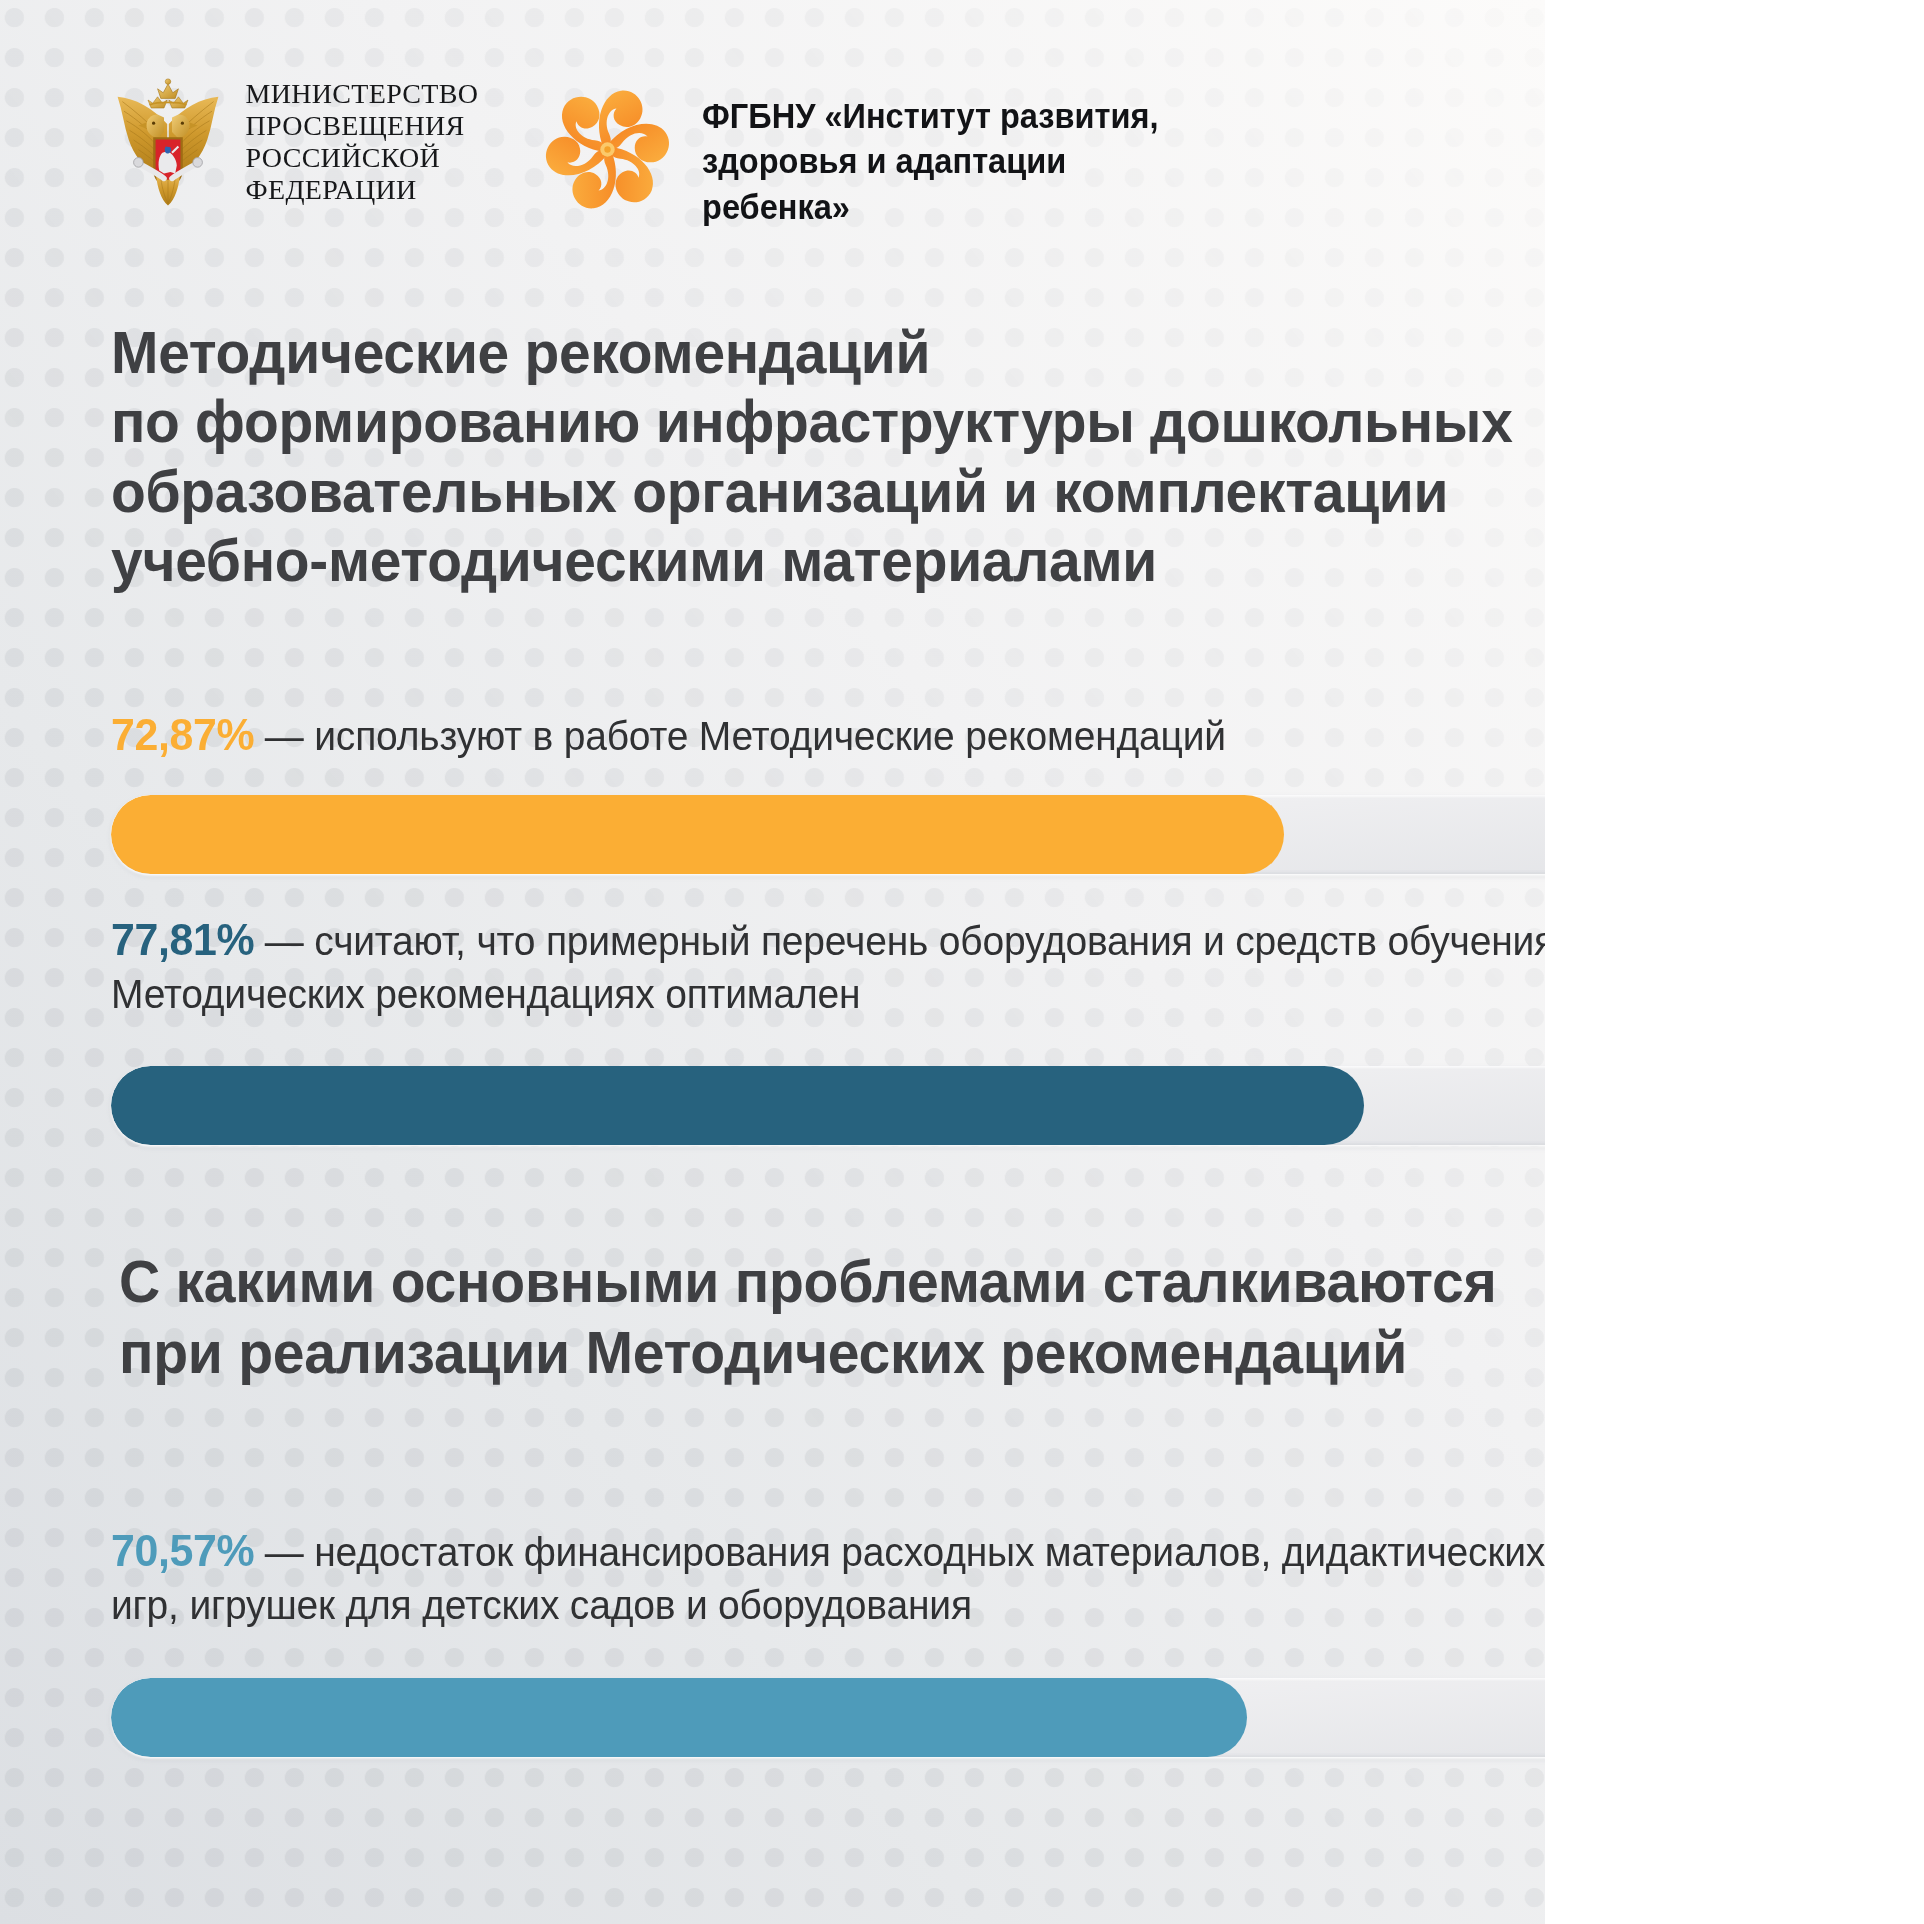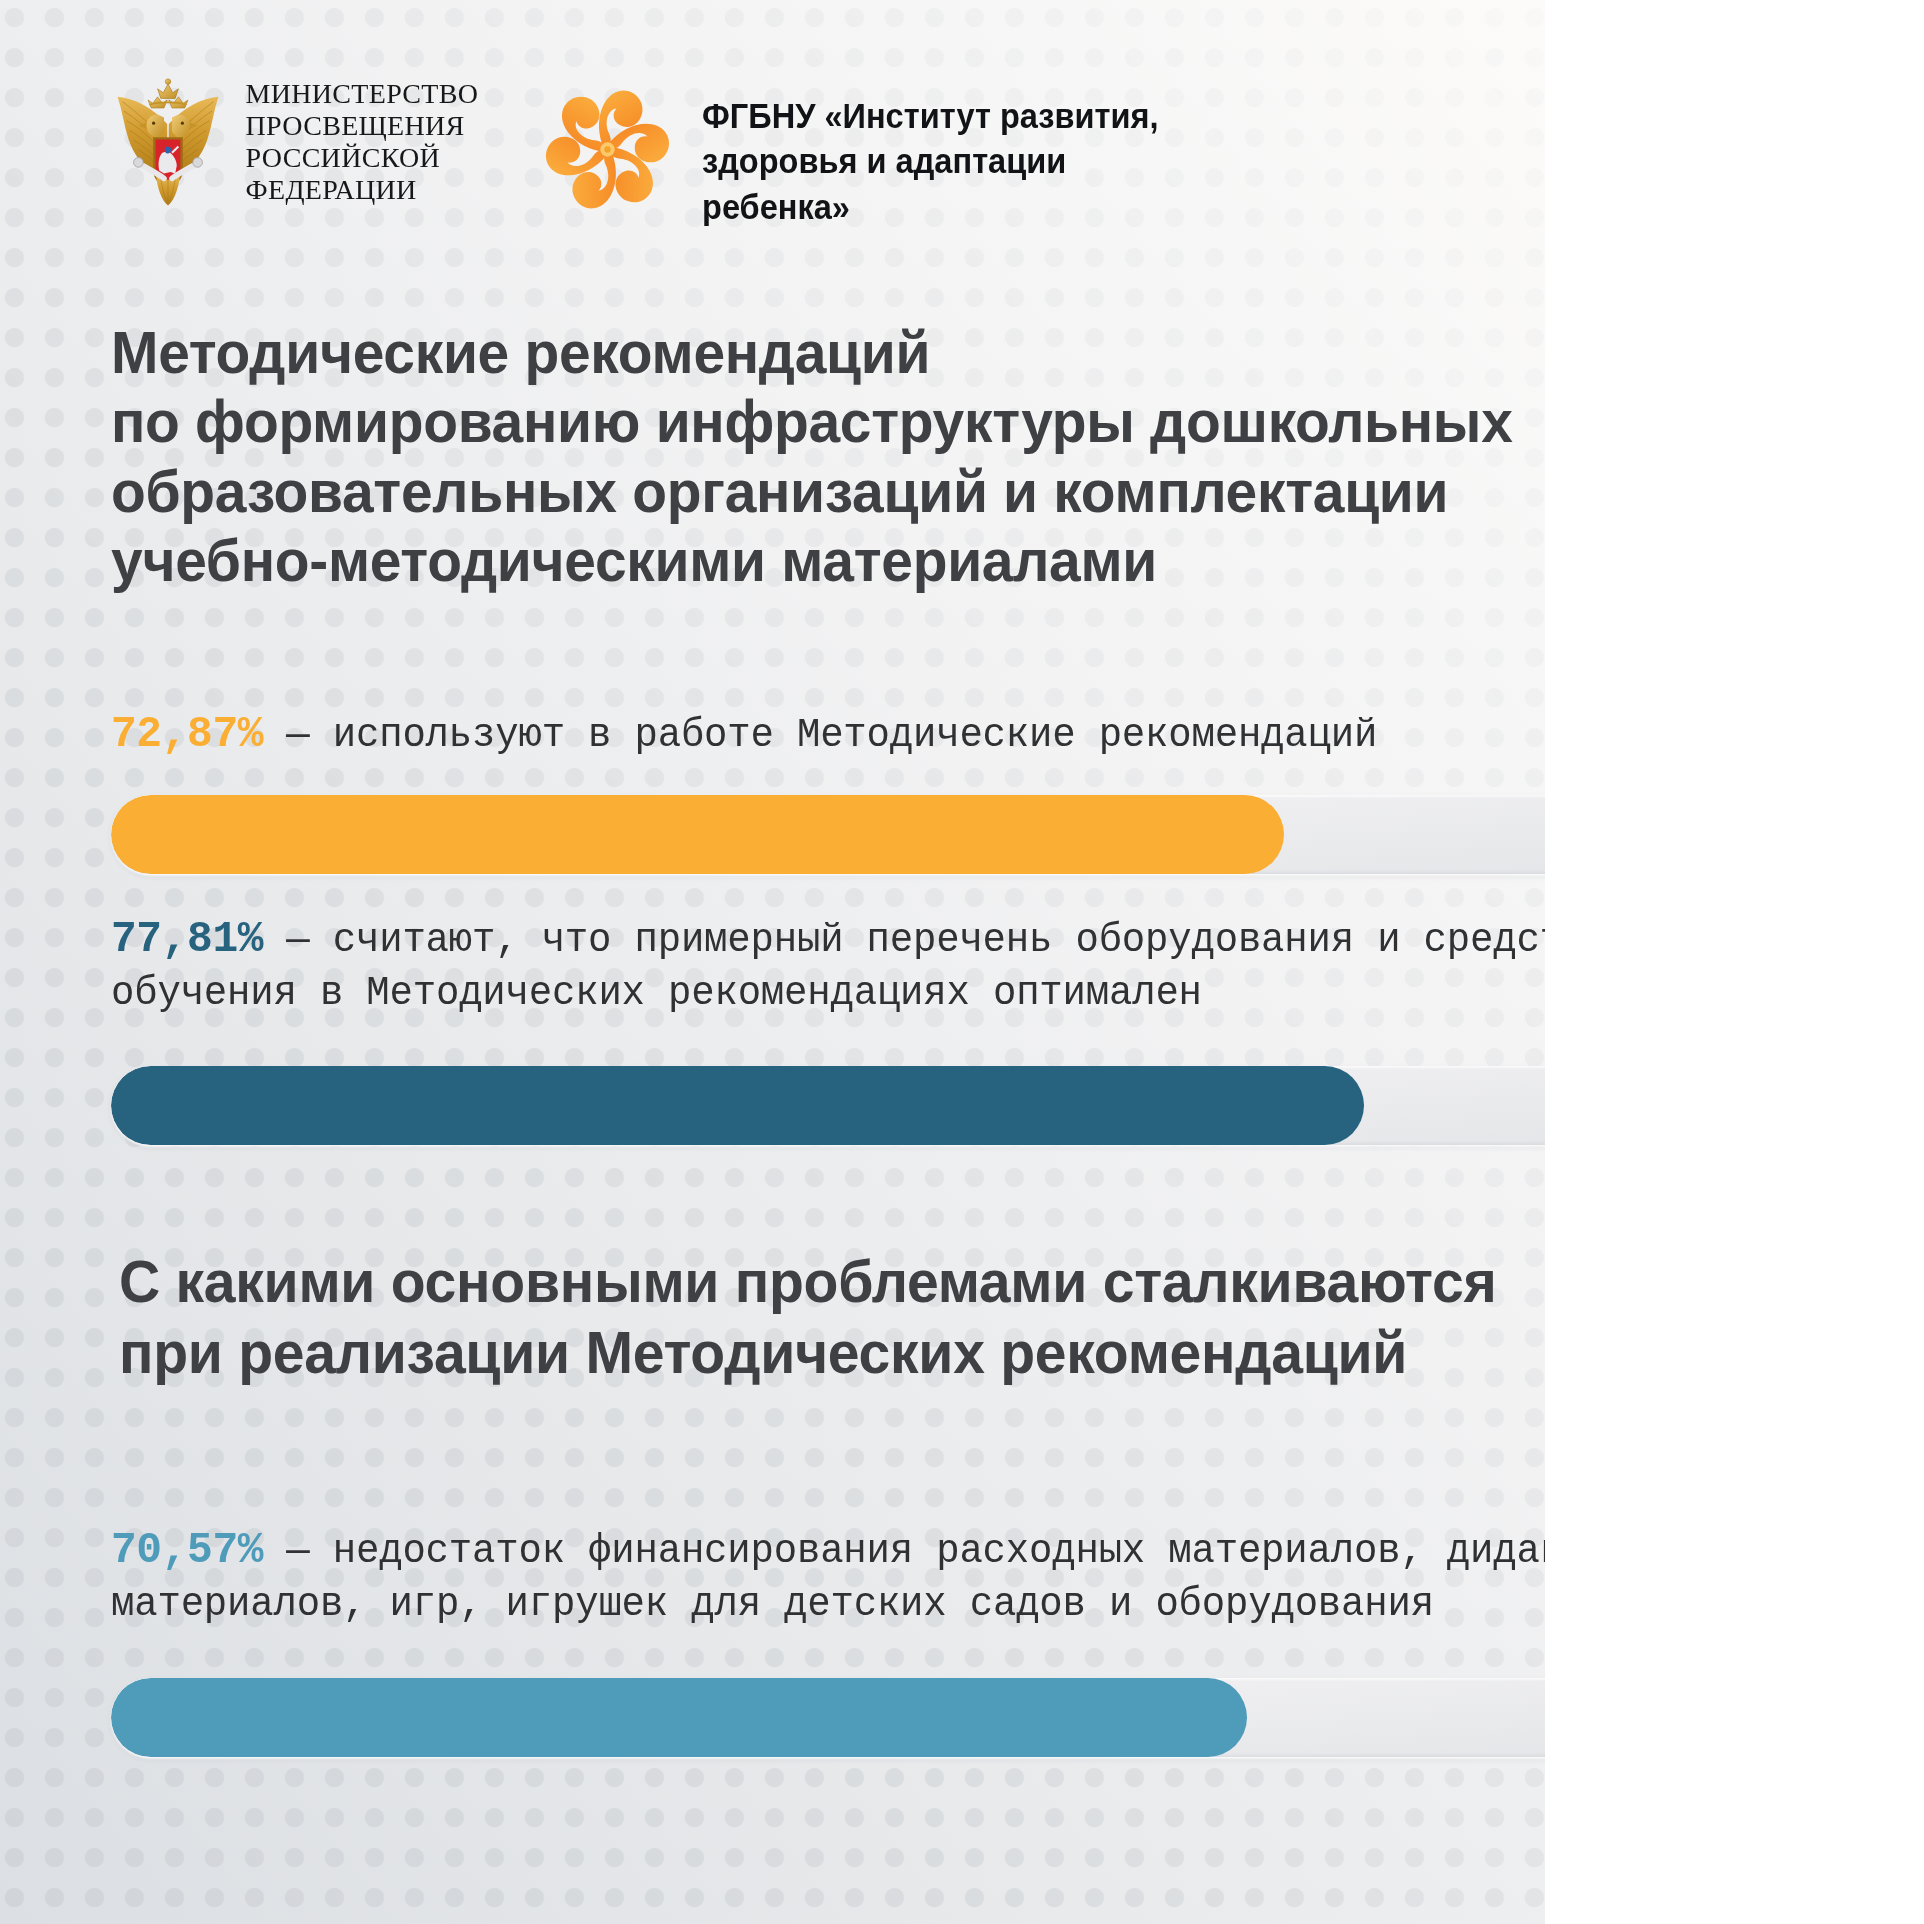--- a/index.html
+++ b/index.html
@@ -77,21 +77,21 @@
     font-size:59px;
     line-height:1.175;
     color:#3F4043;
     letter-spacing:-0.3px;
     white-space:pre-line;
     transform:scaleX(0.965);
     transform-origin:left top;
   }
 
   
-  .stat { position:absolute; left:111px; width:1724px;font-family:Liberation Mono, monospace; }
+  .stat { position:absolute; left:111px; width:1724px; }
 
   .stat-caption {
     font-size:40px;
     line-height:1.30;
     color:#303133;
     letter-spacing:-0.2px;
     transform:scaleX(0.975);
     transform-origin:left top;
   }
   .stat-pct {

